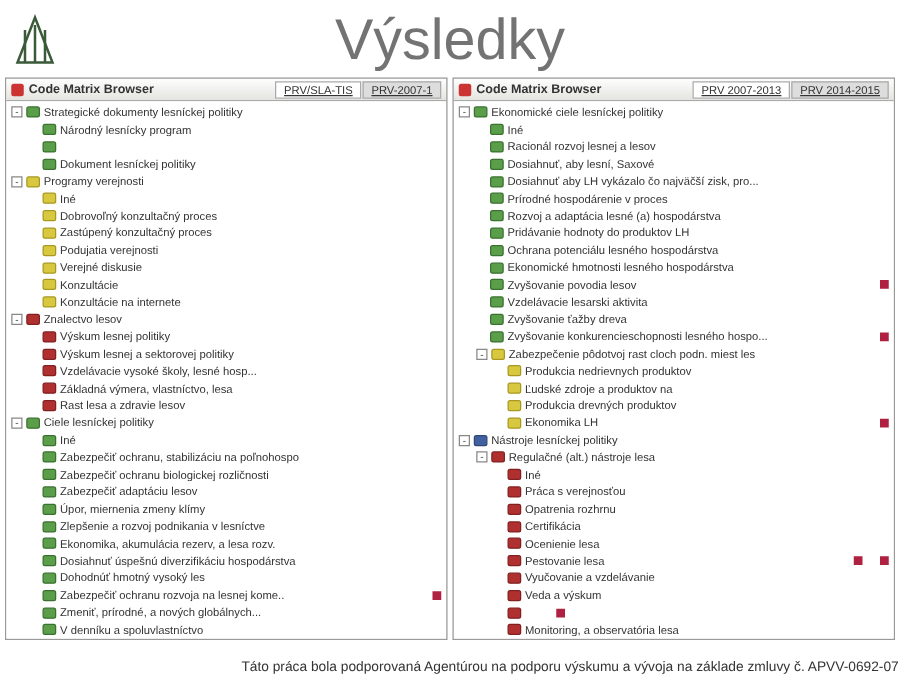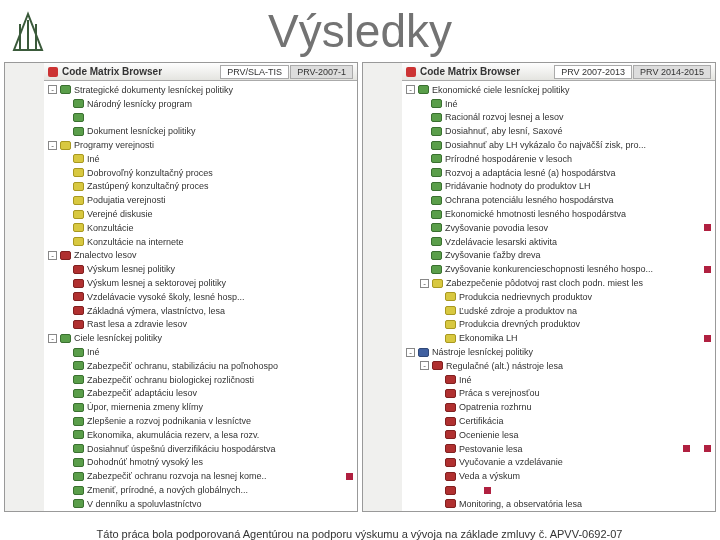--- a/index.html
+++ b/index.html
@@ -1,43 +1,43 @@
 <!DOCTYPE html>
 <html><head>
 <meta charset="utf-8">
 <style>
   * { margin: 0; padding: 0; box-sizing: border-box; }
   body { width: 720px; height: 540px; background: #fff; font-family: Arial, sans-serif; overflow: hidden; }
   .slide { position: relative; width: 100%; height: 100%; }
   .logo { position: absolute; top: 6px; left: 6px; width: 44px; height: 44px; }
   .title { font-size: 46px; font-weight: 400; text-align: center; margin-top: 4px; color: #737373; }
   .panels { display: flex; gap: 4px; margin: 4px 4px 0 4px; height: 450px; }
-  .panel { flex: 1; border: 1px solid #999; background: #f0f0ee; display: flex; flex-direction: column; overflow: hidden; padding-left: 39px; }
+  .panel { flex: 1; border: 1px solid #999; background: #f0f0ee; display: flex; flex-direction: column; overflow: hidden; }
   .panel-head { display: flex; align-items: center; background: linear-gradient(#fefefe,#e4e4e0); border-bottom: 1px solid #aaa; height: 18px; padding: 0 4px; font-size: 10px; font-weight: bold; color: #333; }
   .red-stop { width: 10px; height: 10px; background: #c33; border-radius: 2px; margin-right: 4px; display: inline-block; }
   .tabs { margin-left: auto; display: flex; gap: 1px; font-weight: normal; font-size: 9px; }
-  .tab { background: #ddd; border: 1px solid #aaa; padding: 1px 6px; }
+  .tab { background: #ddd; border: 1px solid #aaa; padding: 1px 6px; text-decoration: underline; }
   .tab.active { background: #fff; }
   .panel-body { flex: 1; background: #fff; overflow: hidden; padding: 2px 0; }
   .row { display: flex; align-items: center; height: 13.8px; font-size: 9px; color: #333; white-space: nowrap; }
   .indent0 { padding-left: 4px; }
   .indent1 { padding-left: 18px; }
   .indent2 { padding-left: 32px; }
   .exp { width: 9px; height: 9px; border: 1px solid #888; font-size: 8px; line-height: 7px; text-align: center; margin-right: 3px; color: #444; flex-shrink: 0; }
   .noexp { width: 11px; flex-shrink: 0; }
   .ico { width: 11px; height: 9px; margin-right: 3px; border-radius: 2px; flex-shrink: 0; }
   .c-green { background: #5a9e4a; border: 1px solid #3a7030; }
   .c-yellow { background: #d8c840; border: 1px solid #a89820; }
   .c-red { background: #b03030; border: 1px solid #802020; }
   .c-blue { background: #4060a0; border: 1px solid #304878; }
   .label { overflow: hidden; text-overflow: ellipsis; flex: 1; }
   .marks { display: flex; gap: 14px; margin-left: 4px; margin-right: 4px; }
   .mk { width: 7px; height: 7px; }
   .mk.on-r { background: #b02040; }
-  .footer { position: absolute; bottom: 4px; left: 0; right: 1px; font-size: 11px; text-align: center; color: #333; margin-top: 11px; }
+  .footer { position: absolute; bottom: 4px; left: 0; right: 1px; font-size: 11px; text-align: right; color: #333; margin-top: 11px; }
 </style>
 </head>
 <body>
 
 <div class="slide">
   <svg class="logo" viewBox="0 0 44 44">
       <path d="M22 4 L8 40 L36 40 Z" fill="none" stroke="#3a5a3a" stroke-width="2"></path>
       <line x1="14" y1="14" x2="14" y2="40" stroke="#3a5a3a" stroke-width="2"></line>
       <line x1="22" y1="10" x2="22" y2="40" stroke="#3a5a3a" stroke-width="2"></line>
       <line x1="30" y1="14" x2="30" y2="40" stroke="#3a5a3a" stroke-width="2"></line>
@@ -388,21 +388,21 @@
             <div class="ico c-green"></div>
             <div class="label">Dosiahnuť aby LH vykázalo čo najväčší zisk, pro...</div>
             <div class="marks">
               <div class="mk"></div>
               <div class="mk"></div>
             </div>
           </div>
           <div class="row indent1">
             <div class="noexp"></div>
             <div class="ico c-green"></div>
-            <div class="label">Prírodné hospodárenie v lesoch</div>
+            <div class="label">Prírodné hospodárenie v proces</div>
             <div class="marks">
               <div class="mk"></div>
               <div class="mk"></div>
             </div>
           </div>
           <div class="row indent1">
             <div class="noexp"></div>
             <div class="ico c-green"></div>
             <div class="label">Rozvoj a adaptácia lesné (a) hospodárstva</div>
             <div class="marks">

